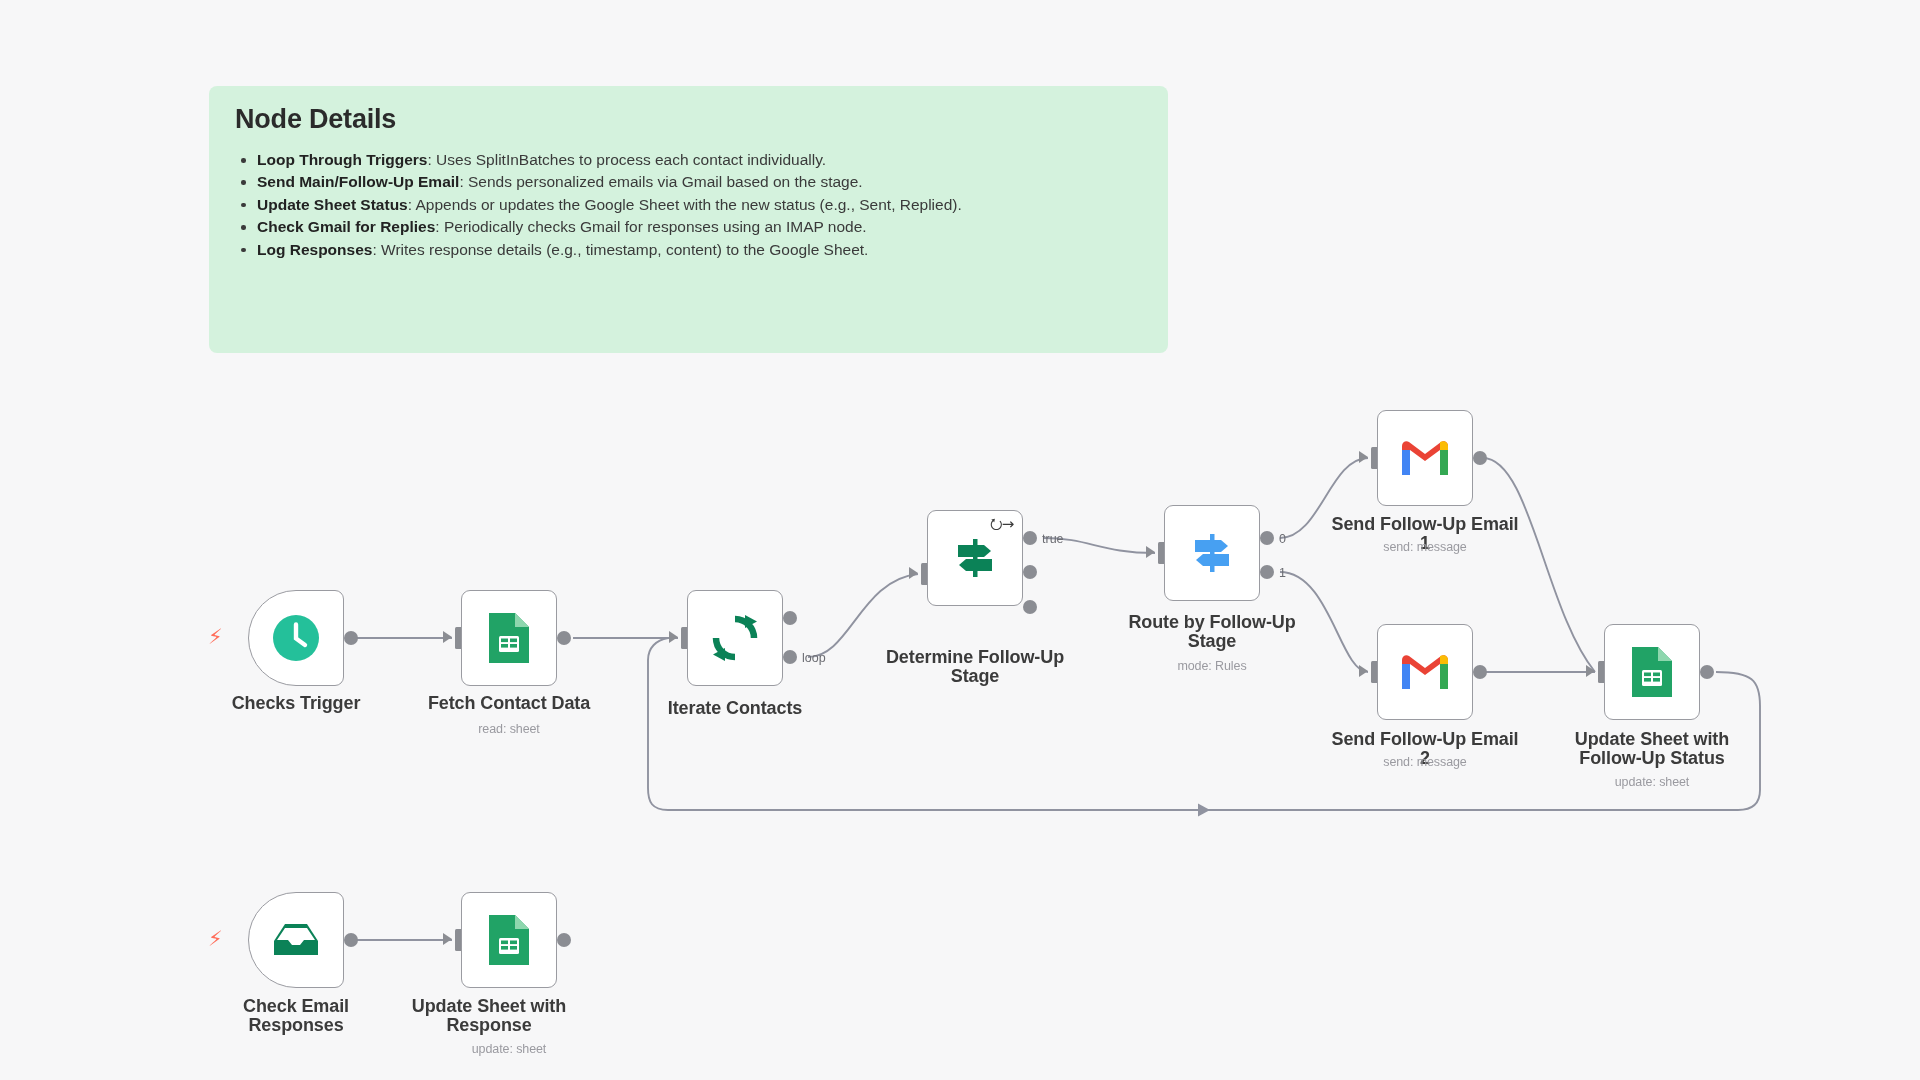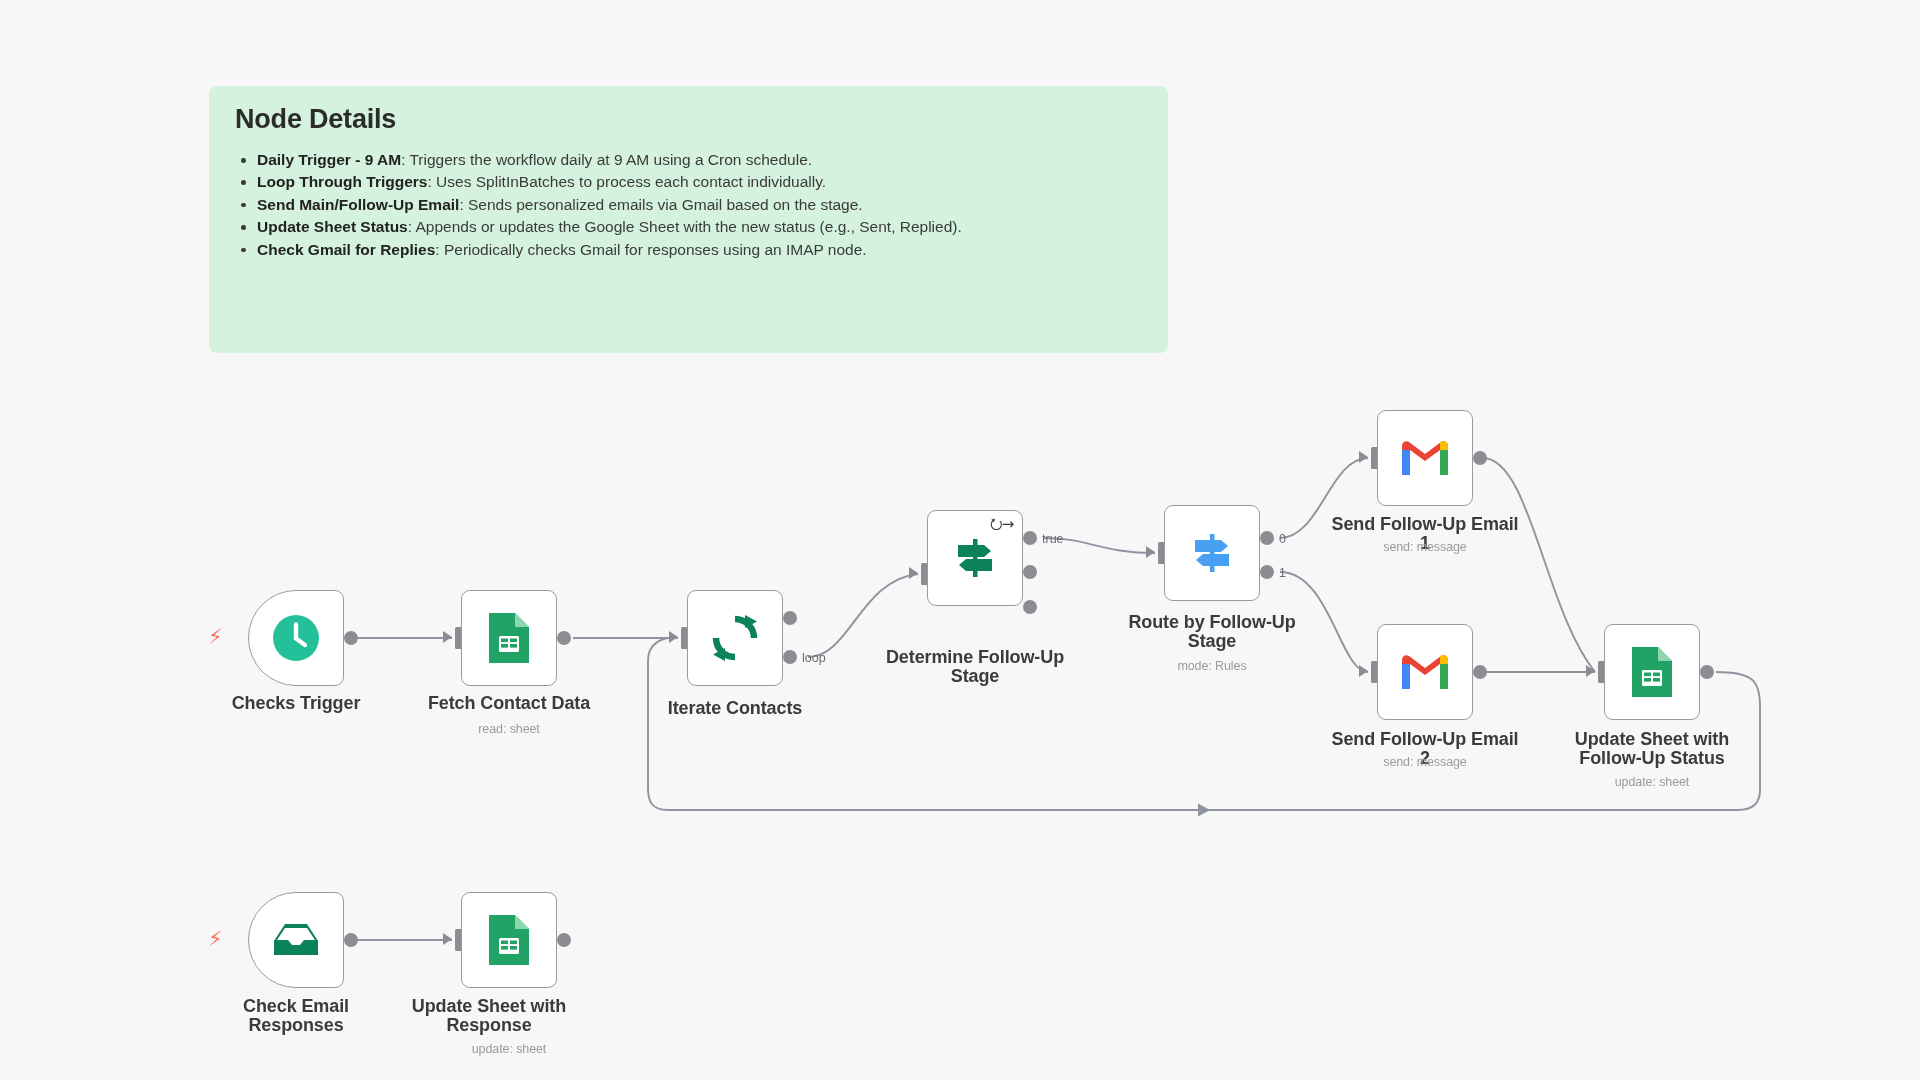--- a/index.html
+++ b/index.html
@@ -124,25 +124,25 @@
   }
 </style>
 </head>
 <body>
 
 <div id="canvas">
 
   <div class="note">
     <div class="note-title">Node Details</div>
     <ul class="note-list" id="note-list">
-        <li><b>Daily Trigger - 9 AM</b><span>: Triggers the workflow daily at 9 AM using a Cron schedule.</span></li>
         <li><b>Loop Through Triggers</b><span>: Uses SplitInBatches to process each contact individually.</span></li>
         <li><b>Send Main/Follow-Up Email</b><span>: Sends personalized emails via Gmail based on the stage.</span></li>
         <li><b>Update Sheet Status</b><span>: Appends or updates the Google Sheet with the new status (e.g., Sent, Replied).</span></li>
         <li><b>Check Gmail for Replies</b><span>: Periodically checks Gmail for responses using an IMAP node.</span></li>
+        <li><b>Log Responses</b><span>: Writes response details (e.g., timestamp, content) to the Google Sheet.</span></li>
       </ul>
   </div>
 
   <svg class="wires">
 
     <path class="wire" d="M 350,638 L 452,638"></path>
 
     <path class="wire" d="M 573,638 L 678,638"></path>
 
     <path class="wire" d="M 808,657 C 850,657 860,580 918,574"></path>

